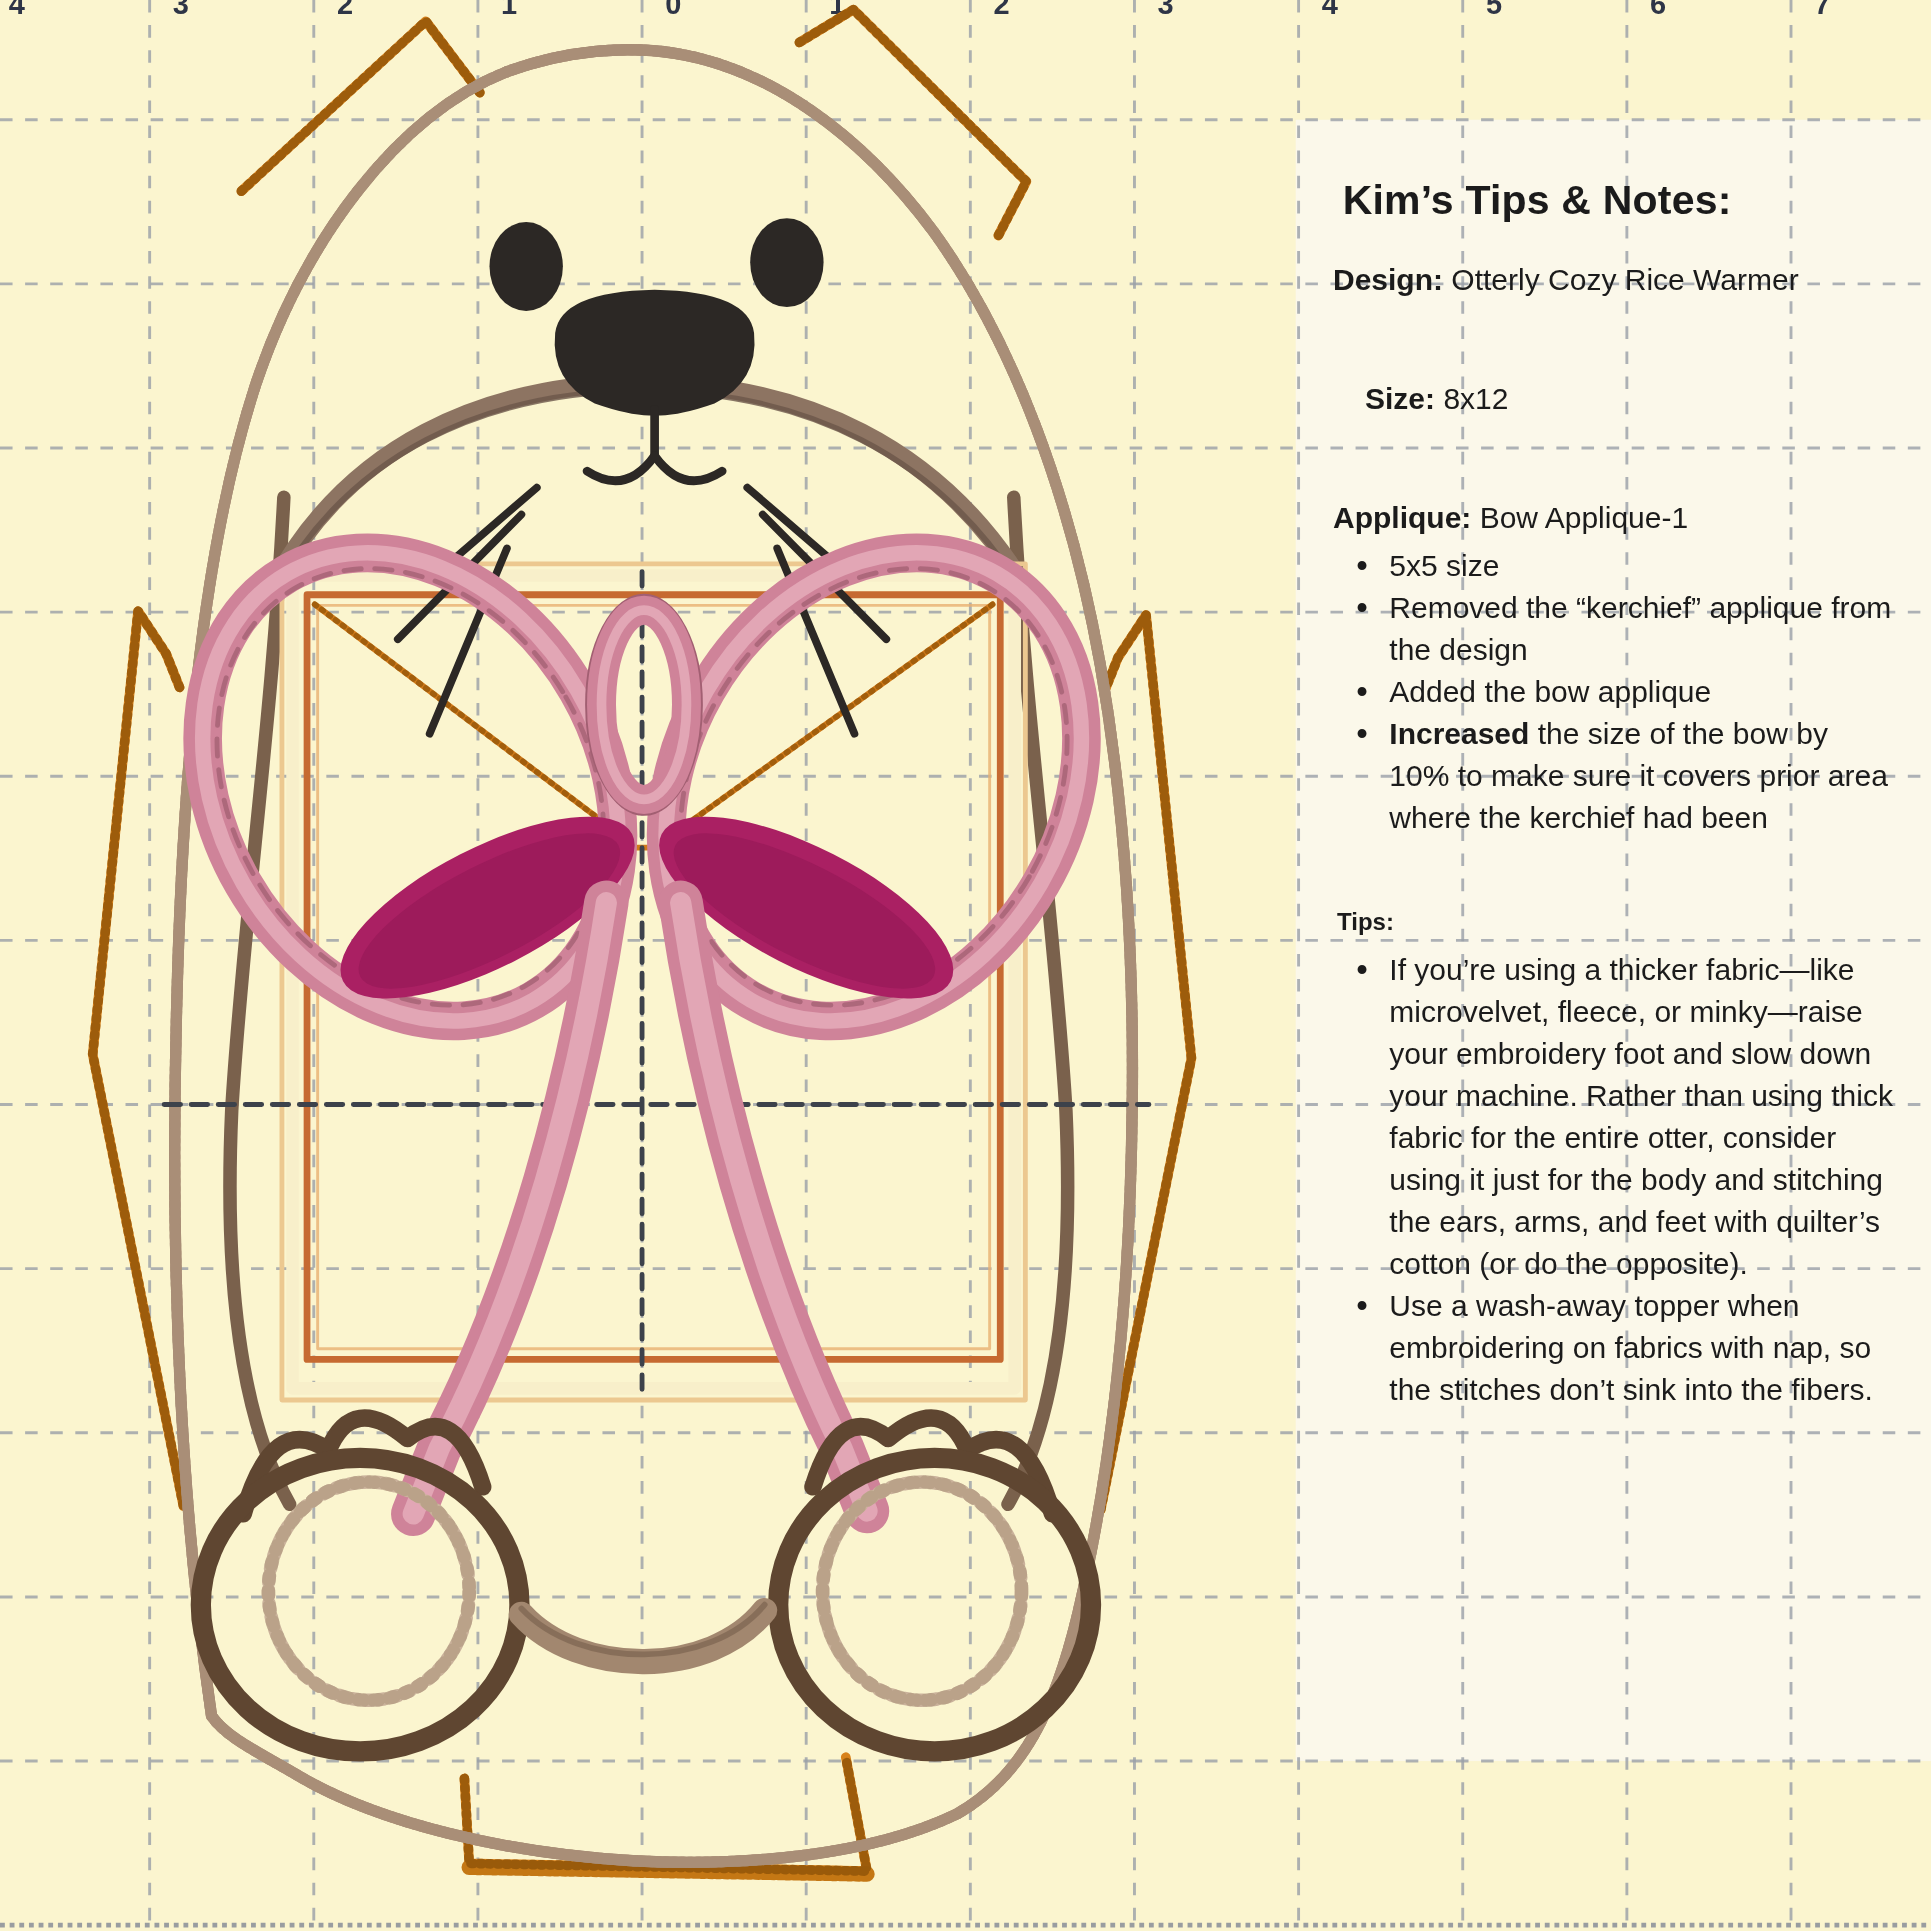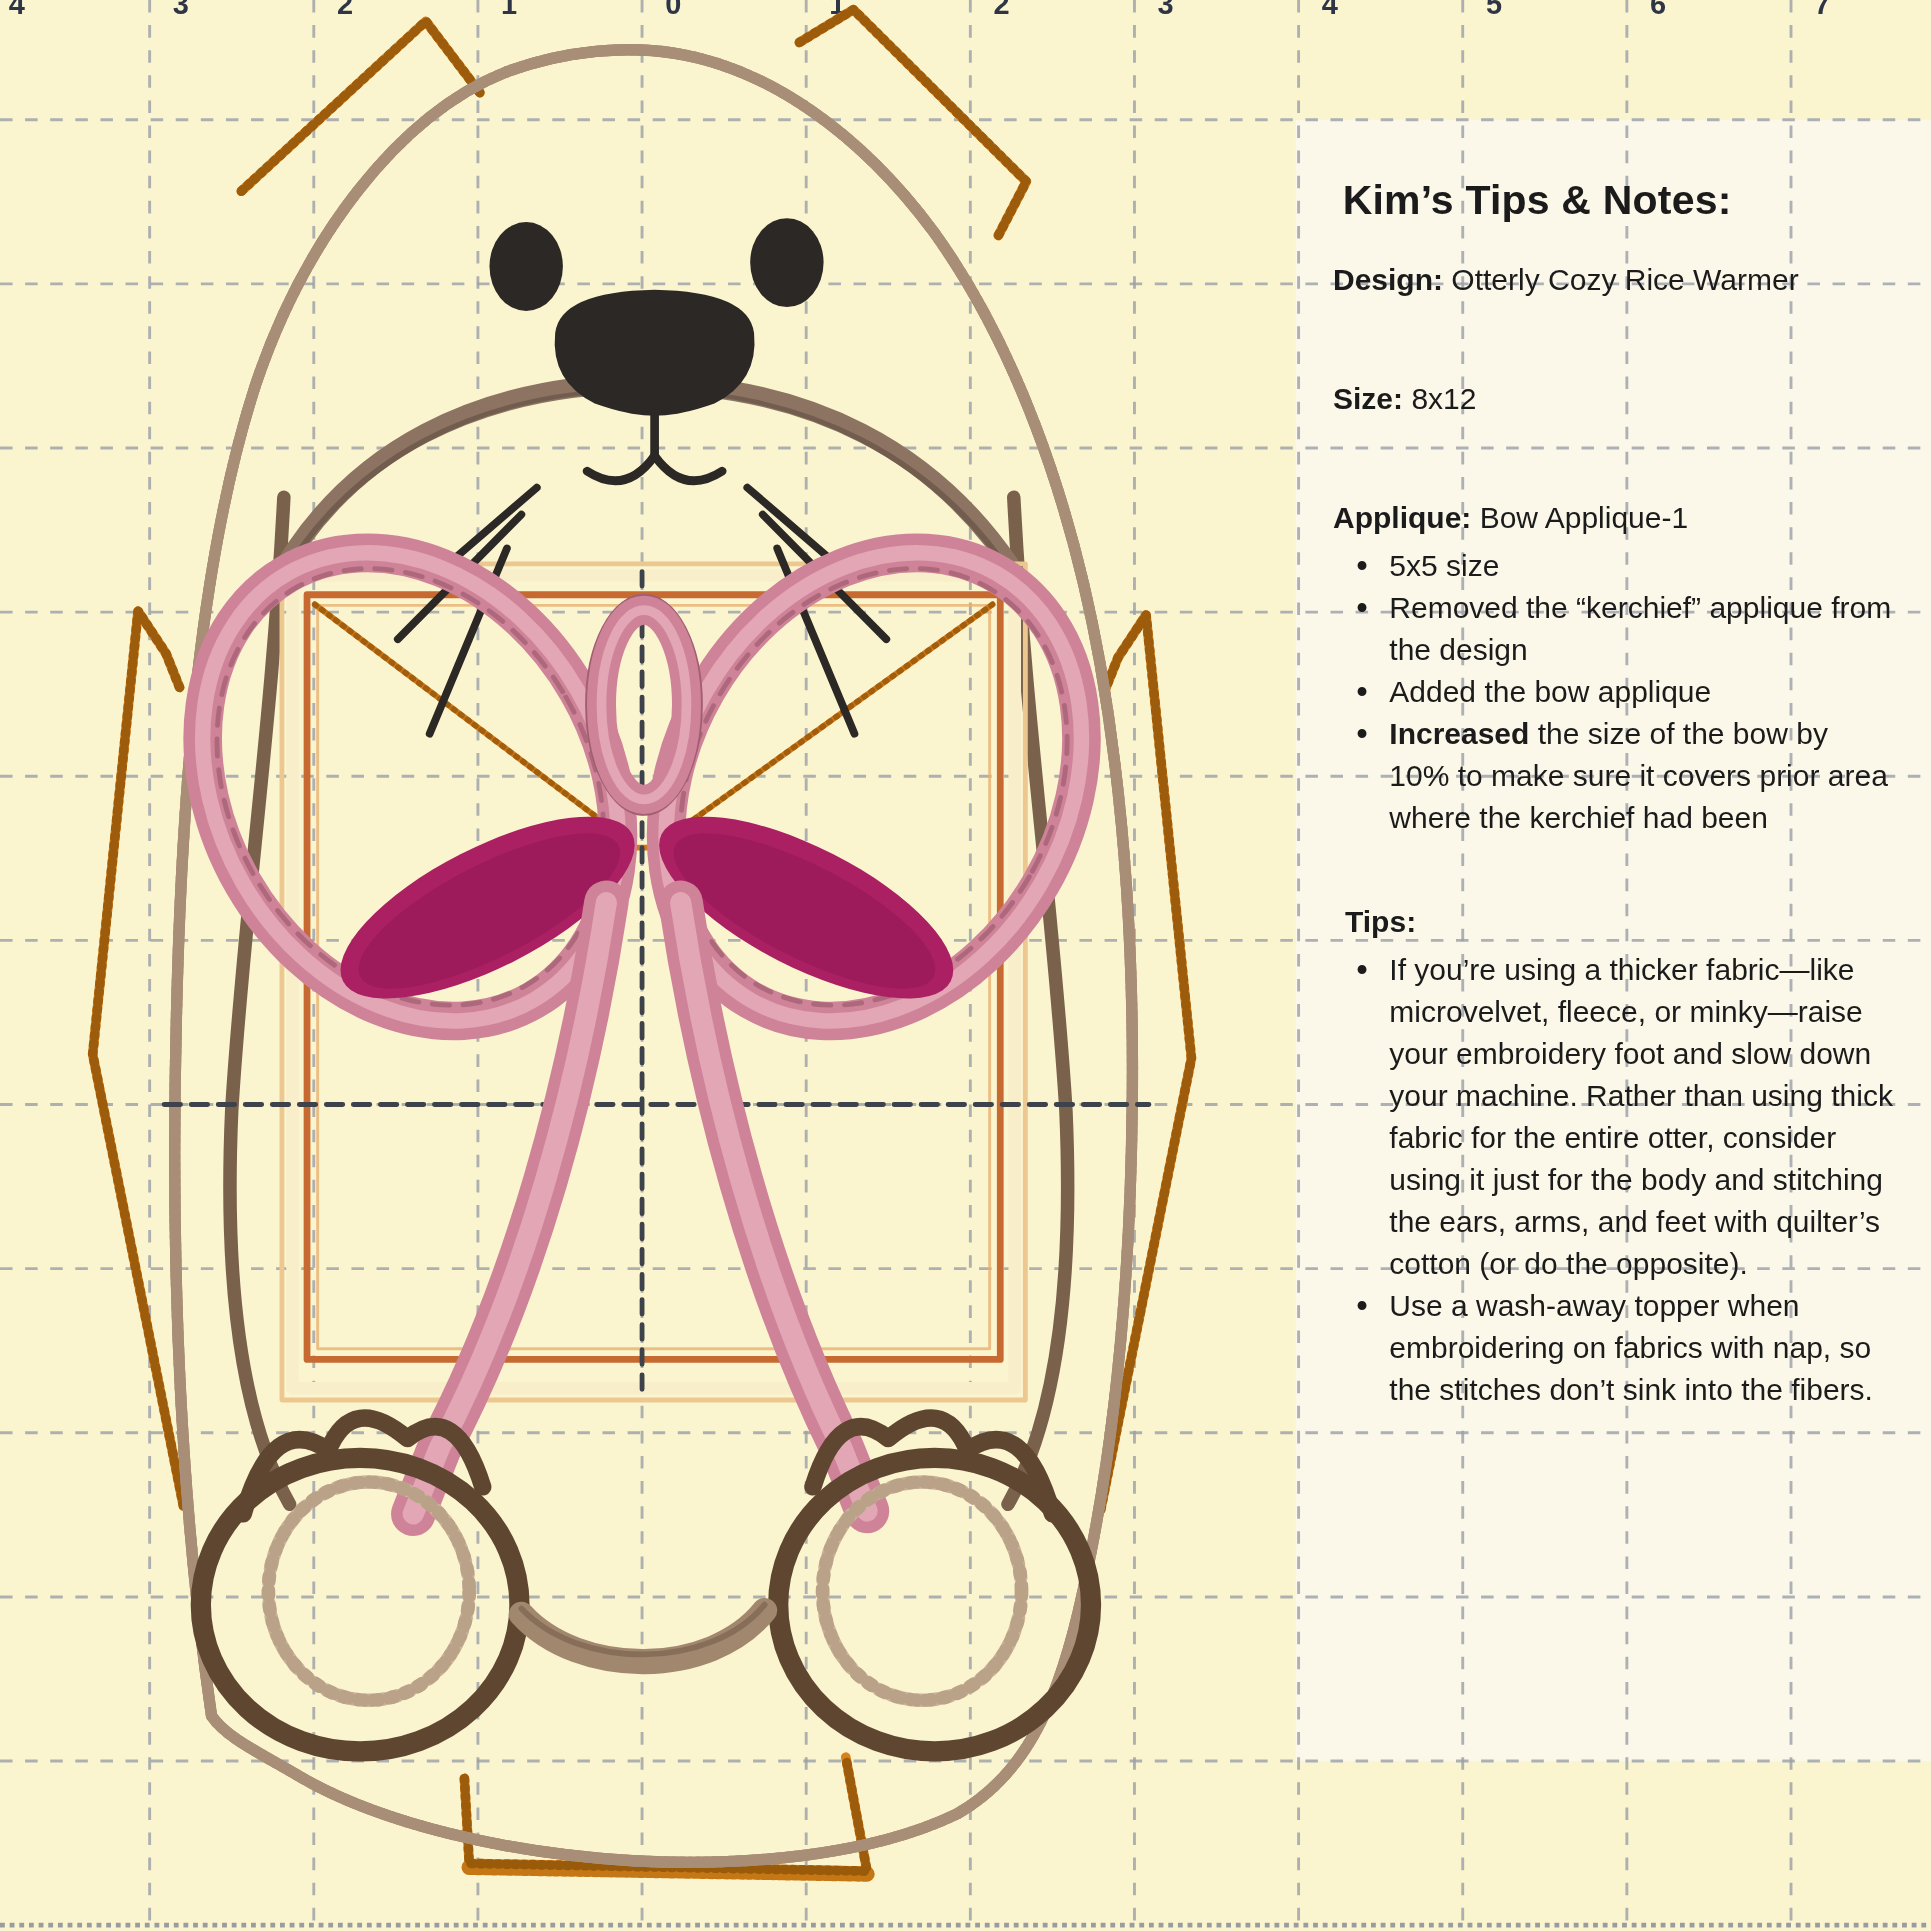--- a/index.html
+++ b/index.html
@@ -12,27 +12,27 @@
   }
   html,body{margin:0;padding:0;background:#777;}
   .stage{position:relative;width:1931px;height:1931px;overflow:hidden;background:var(--c-bg);
          font-family:"Liberation Sans",sans-serif;}
   .stage svg{position:absolute;left:0;top:0;}
   
   .panel-text{position:absolute;left:1296px;top:120px;width:635px;height:1641px;
       box-sizing:border-box;padding:56px 27px 0 37px;color:var(--c-ink);}
   .panel-title{font-size:41px;font-weight:bold;line-height:48px;margin:0 0 0 9.7px;letter-spacing:0.2px;}
   .fld{font-size:30px;line-height:42px;margin:0;width:541px;}
-  .fld-design{margin-top:35px;} .fld-size{margin-top:77px;} .fld-applique{margin-top:77px;}
+  .fld-design{margin-top:35px;} .fld-size{margin-top:77px;margin-left:32px;} .fld-applique{margin-top:77px;}
   .fld b{font-weight:bold;}
   ul.blist{list-style:none;margin:5.8px 0 0 19.3px;padding:0;width:541px;}
   ul.blist li{position:relative;padding-left:37px;font-size:30px;line-height:42px;}
   ul.blist li::before{content:"\2022";position:absolute;left:3.9px;top:0;font-size:33px;}
   ul.blist li b{font-weight:bold;}
-  .tips-label{font-size:30px;font-weight:bold;line-height:42px;margin:62px 0 0 12px;}
+  .tips-label{font-size:24px;font-weight:bold;line-height:42px;margin:62px 0 0 4px;}
   ul.tips li + li{}
 </style>
 </head>
 <body>
 
 <div class="stage">
 
   <svg width="1931" height="1931" viewBox="0 0 2000 2000">
 
     <rect x="0" y="0" width="2000" height="2000" fill="var(--c-bg)"></rect>

